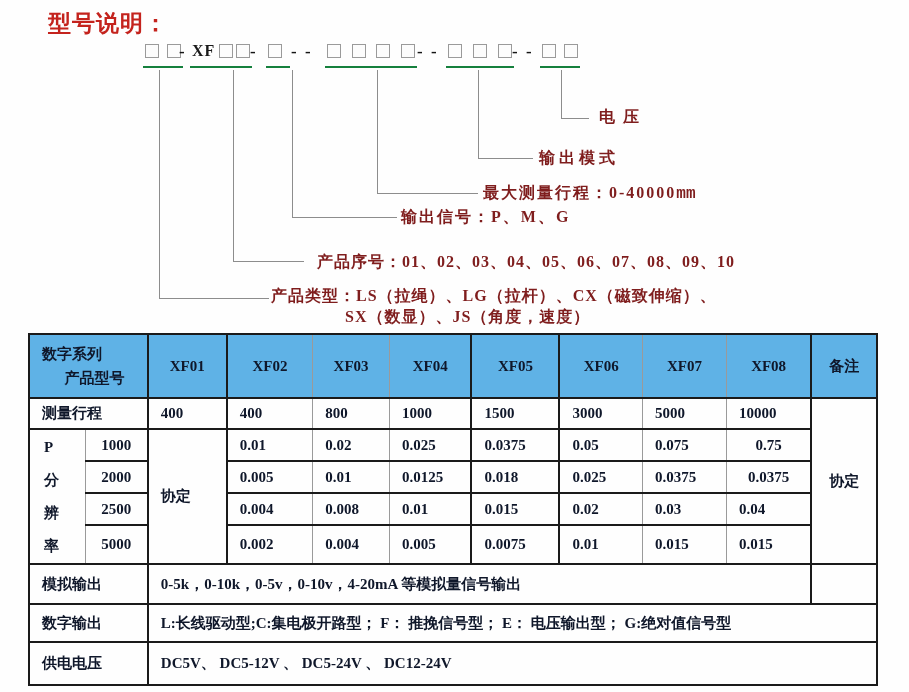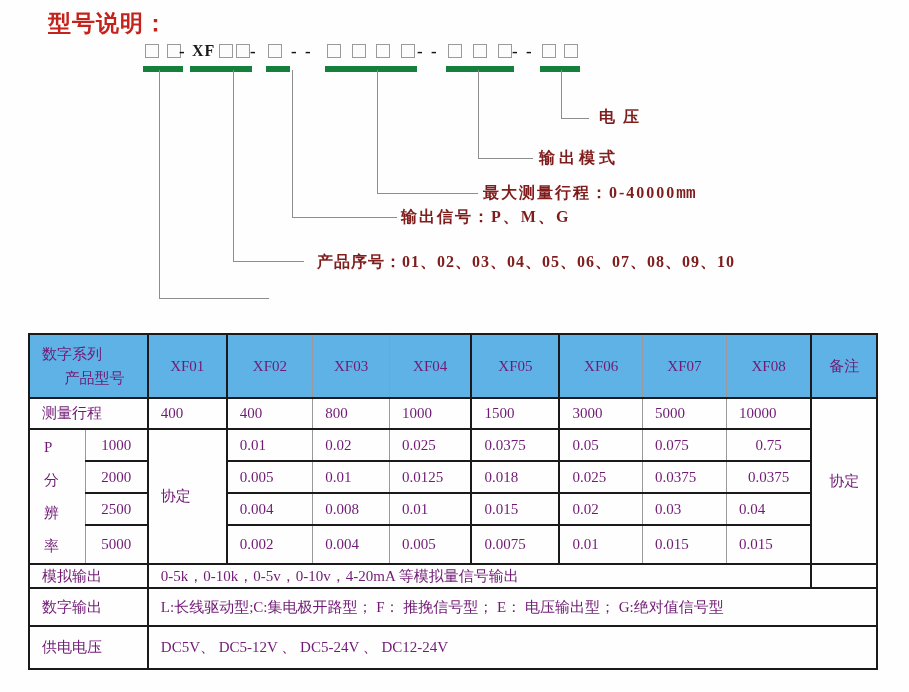--- a/index.html
+++ b/index.html
@@ -9,21 +9,21 @@
   }
   
   .title{
     position:absolute;left:48px;top:8px;
     font-family:Liberation Mono, monospace;
     font-weight:bold;font-size:23px;color:#c4231d;letter-spacing:1px;
   }
   
   .grp{
     position:absolute;top:40px;height:22px;display:flex;align-items:center;
-    justify-content:space-between;padding:0 2px 4px 2px;border-bottom:6px solid #15803d;
+    justify-content:space-between;padding:0 2px 4px 2px;border-bottom:2px solid #15803d;
     box-sizing:content-box;
   }
   .grp .box{
     width:14px;height:14px;border:1px solid #9a9a9a;background:#fcfcfc;
     display:inline-block;box-sizing:border-box;flex:0 0 auto;
   }
   .grp .prefix{font-weight:bold;font-size:16px;letter-spacing:1px;line-height:14px;}
   .sep{
     position:absolute;top:42px;font-weight:bold;font-size:17px;letter-spacing:2px;
     color:#151515;white-space:pre;
@@ -36,21 +36,21 @@
   .callout{
     position:absolute;font-size:16px;font-weight:bold;color:#7f1d1d;
     letter-spacing:2px;white-space:nowrap;
   }
   .callout .mm{font-family:"Liberation Mono","DejaVu Sans Mono",monospace;font-weight:bold;letter-spacing:0;margin-top:11px;}
   .callout .line2{margin-left:74px;}
   
   .spec-wrap{position:absolute;left:28px;top:333px;}
   table.spec{
     border-collapse:collapse;table-layout:fixed;width:850px;
-    font-size:15px;font-weight:normal;color:#701a75;
+    font-size:15px;font-weight:bold;color:#0f172a;
   }
   table.spec td{
     border:1px solid #9a9a9a;
     border-top:2px solid #1a1a1a;border-bottom:2px solid #1a1a1a;
     padding:0 0 0 12px;text-align:left;vertical-align:middle;
     overflow:hidden;white-space:nowrap;
   }
   table.spec{border:2px solid #1a1a1a;}
   table.spec td.tk-r{border-right:2px solid #1a1a1a;}
   table.spec td.hdr{background:#5fb2e6;}
@@ -104,20 +104,24 @@
   <div class="leader" style="left:292px;top:70px;width:104px;height:147px;"></div>
   <div class="leader" style="left:377px;top:70px;width:100px;height:123px;"></div>
   <div class="leader" style="left:478px;top:70px;width:54px;height:88px;"></div>
   <div class="leader" style="left:561px;top:70px;width:27px;height:48px;"></div>
 
   <div class="callout" style="left:599px;top:107px;letter-spacing:8px;">电压</div>
   <div class="callout" style="left:539px;top:148px;letter-spacing:4px;">输出模式</div>
   <div class="callout" style="left:483px;top:183px;"><span>最大测量行程：0-40000</span><span class="mm">mm</span></div>
   <div class="callout" style="left:401px;top:207px;">输出信号：P、M、G</div>
   <div class="callout" style="left:317px;top:252px;letter-spacing:1px;">产品序号：01、02、03、04、05、06、07、08、09、10</div>
+  <div class="callout" style="left:271px;top:286px;letter-spacing:1px;">
+    <div>产品类型：LS（拉绳）、LG（拉杆）、CX（磁致伸缩）、</div>
+    <div class="line2">SX（数显）、JS（角度，速度）</div>
+  </div>
 
   <div class="spec-wrap">
     <table class="spec">
       <colgroup>
         <col style="width:55px;">
           <col style="width:61px;">
         <col style="width:77px;">
           <col style="width:84px;">
           <col style="width:75px;">
           <col style="width:80px;">
@@ -195,21 +199,21 @@
       <tr style="height:39px;">
         <td class="ctr tk-r">5000</td>
         <td>0.002</td>
         <td>0.004</td>
         <td class="tk-r">0.005</td>
         <td class="tk-r">0.0075</td>
         <td>0.01</td>
         <td>0.015</td>
         <td class="tk-r">0.015</td>
       </tr>
-      <tr style="height:24px;">
+      <tr style="height:40px;">
         <td colspan="2" class="tk-r">模拟输出</td>
         <td colspan="8" class="tk-r">0-5k，0-10k，0-5v，0-10v，4-20mA 等模拟量信号输出</td>
         <td></td>
       </tr>
       <tr style="height:38px;">
         <td colspan="2" class="tk-r">数字输出</td>
         <td colspan="9">L:长线驱动型;C:集电极开路型； F： 推挽信号型； E： 电压输出型； G:绝对值信号型</td>
       </tr>
       <tr style="height:43px;">
         <td colspan="2" class="tk-r">供电电压</td>

